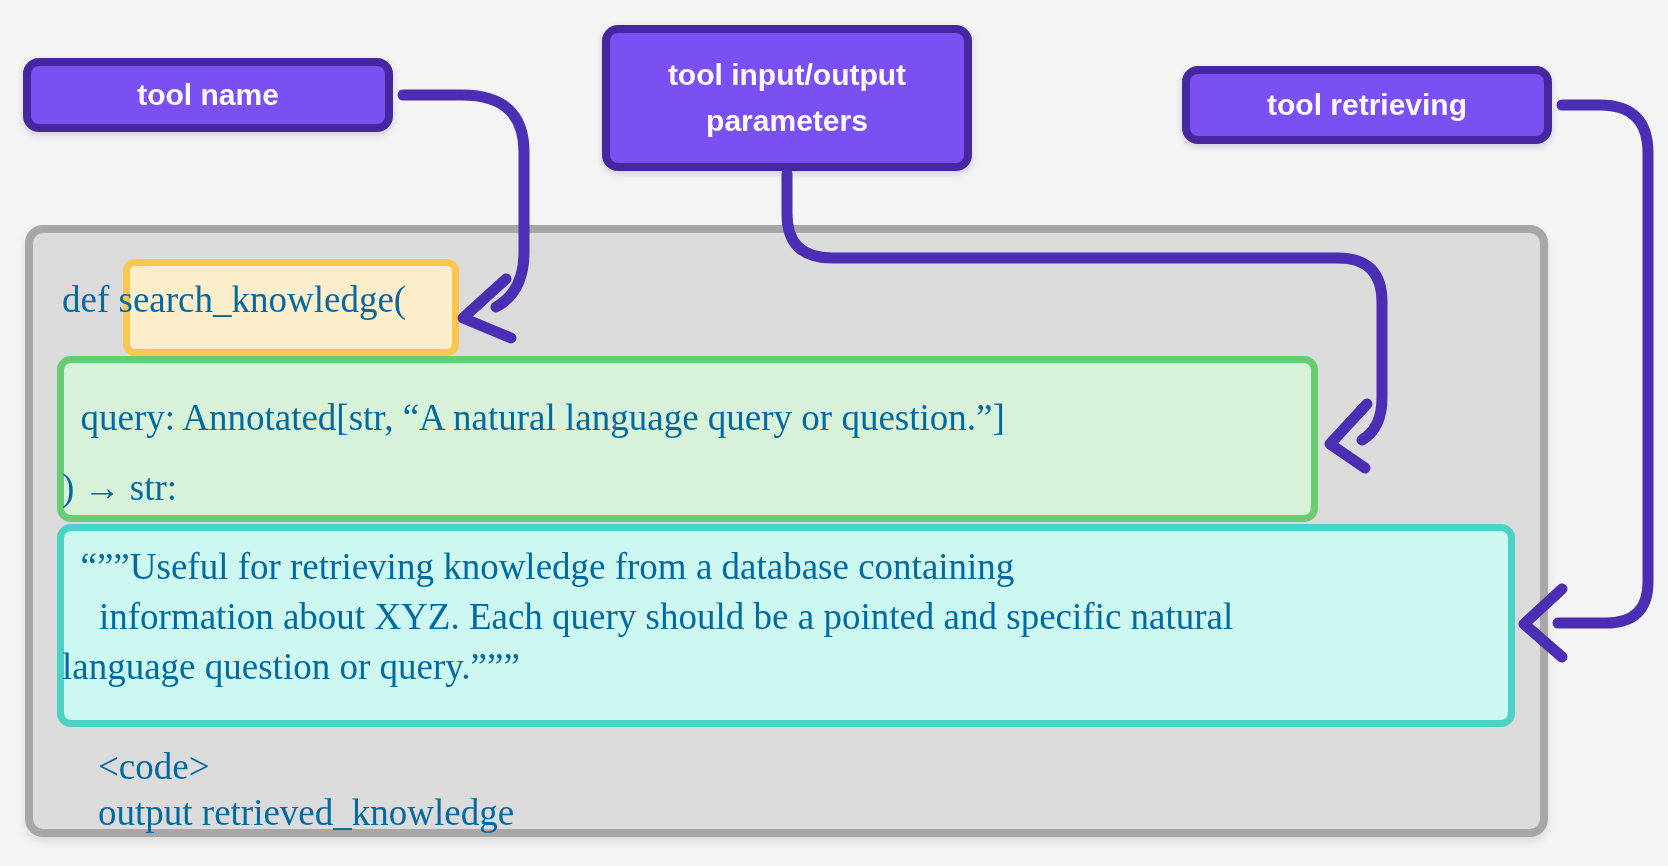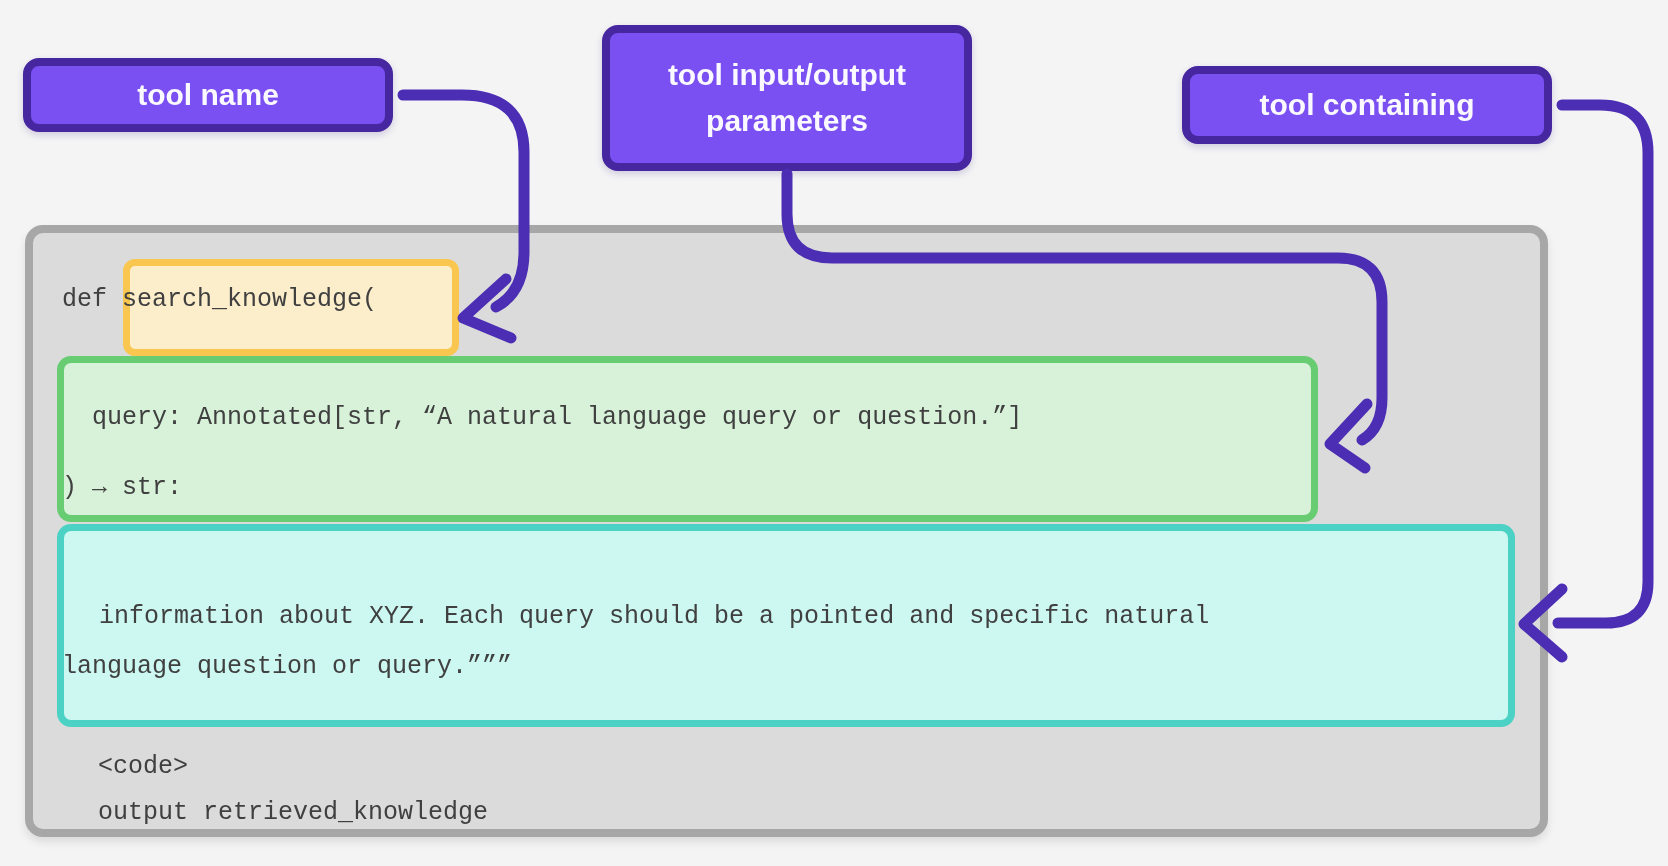--- a/index.html
+++ b/index.html
@@ -63,24 +63,24 @@
   }
   #hl-doc {
     left: 57px; top: 524px; width: 1458px; height: 203px;
     background: #ccf8f1; border: 7px solid #4cd2c5;
     z-index: 3;
   }
 
   .code-line {
     position: absolute;
     white-space: pre;
-    font-family: Liberation Mono, monospace;
-    font-size: 25px;
+    font-family: Liberation Serif, serif;
+    font-size: 37px;
     line-height: 34px;
-    color: #404040;
+    color: #0369a1;
     z-index: 5;
   }
   #line-def    { left: 62px; top: 283px; }
   #line-query  { left: 62px; top: 401px; }
   #line-sig    { left: 62px; top: 451px; margin-top: 20px; }
   #line-doc1   { left: 62px; top: 550px; }
   #line-doc2   { left: 62px; top: 600px; margin-left: 37px; }
   #line-doc3   { left: 62px; top: 650px; }
   #line-body1  { left: 98px; top: 750px; }
   #line-body2  { left: 98px; top: 796px; }
@@ -103,31 +103,32 @@
 </style>
 </head>
 <body>
 
 <div class="canvas">
 
   <div class="label" id="label-tool-name">tool name</div>
 
   <div class="label" id="label-tool-params">tool input/output parameters</div>
 
-  <div class="label" id="label-tool-desc">tool containing</div>
+  <div class="label" id="label-tool-desc">tool retrieving</div>
 
   <div class="code-panel"></div>
 
   <div class="hl" id="hl-name"></div>
   <div class="hl" id="hl-params"></div>
   <div class="hl" id="hl-doc"></div>
 
   <div class="code-line" id="line-def">def search_knowledge(</div>
   <div class="code-line" id="line-query">  query: Annotated[str, “A natural language query or question.”]</div>
   <div class="code-line" id="line-sig">) → str:</div>
+  <div class="code-line" id="line-doc1">  “””Useful for retrieving knowledge from a database containing</div>
   <div class="code-line" id="line-doc2">information about XYZ. Each query should be a pointed and specific natural</div>
   <div class="code-line" id="line-doc3">language question or query.”””</div>
   <div class="code-line" id="line-body1">&lt;code&gt;</div>
   <div class="code-line" id="line-body2">output retrieved_knowledge</div>
 
   <svg class="arrows" viewBox="0 0 1668 866">
 
     <g>
       <path d="M 403 95 L 462 95 Q 524 95 524 152 L 524 252 Q 524 292 496 307"></path>
       <polyline points="506,279 463,318 511,338"></polyline>

